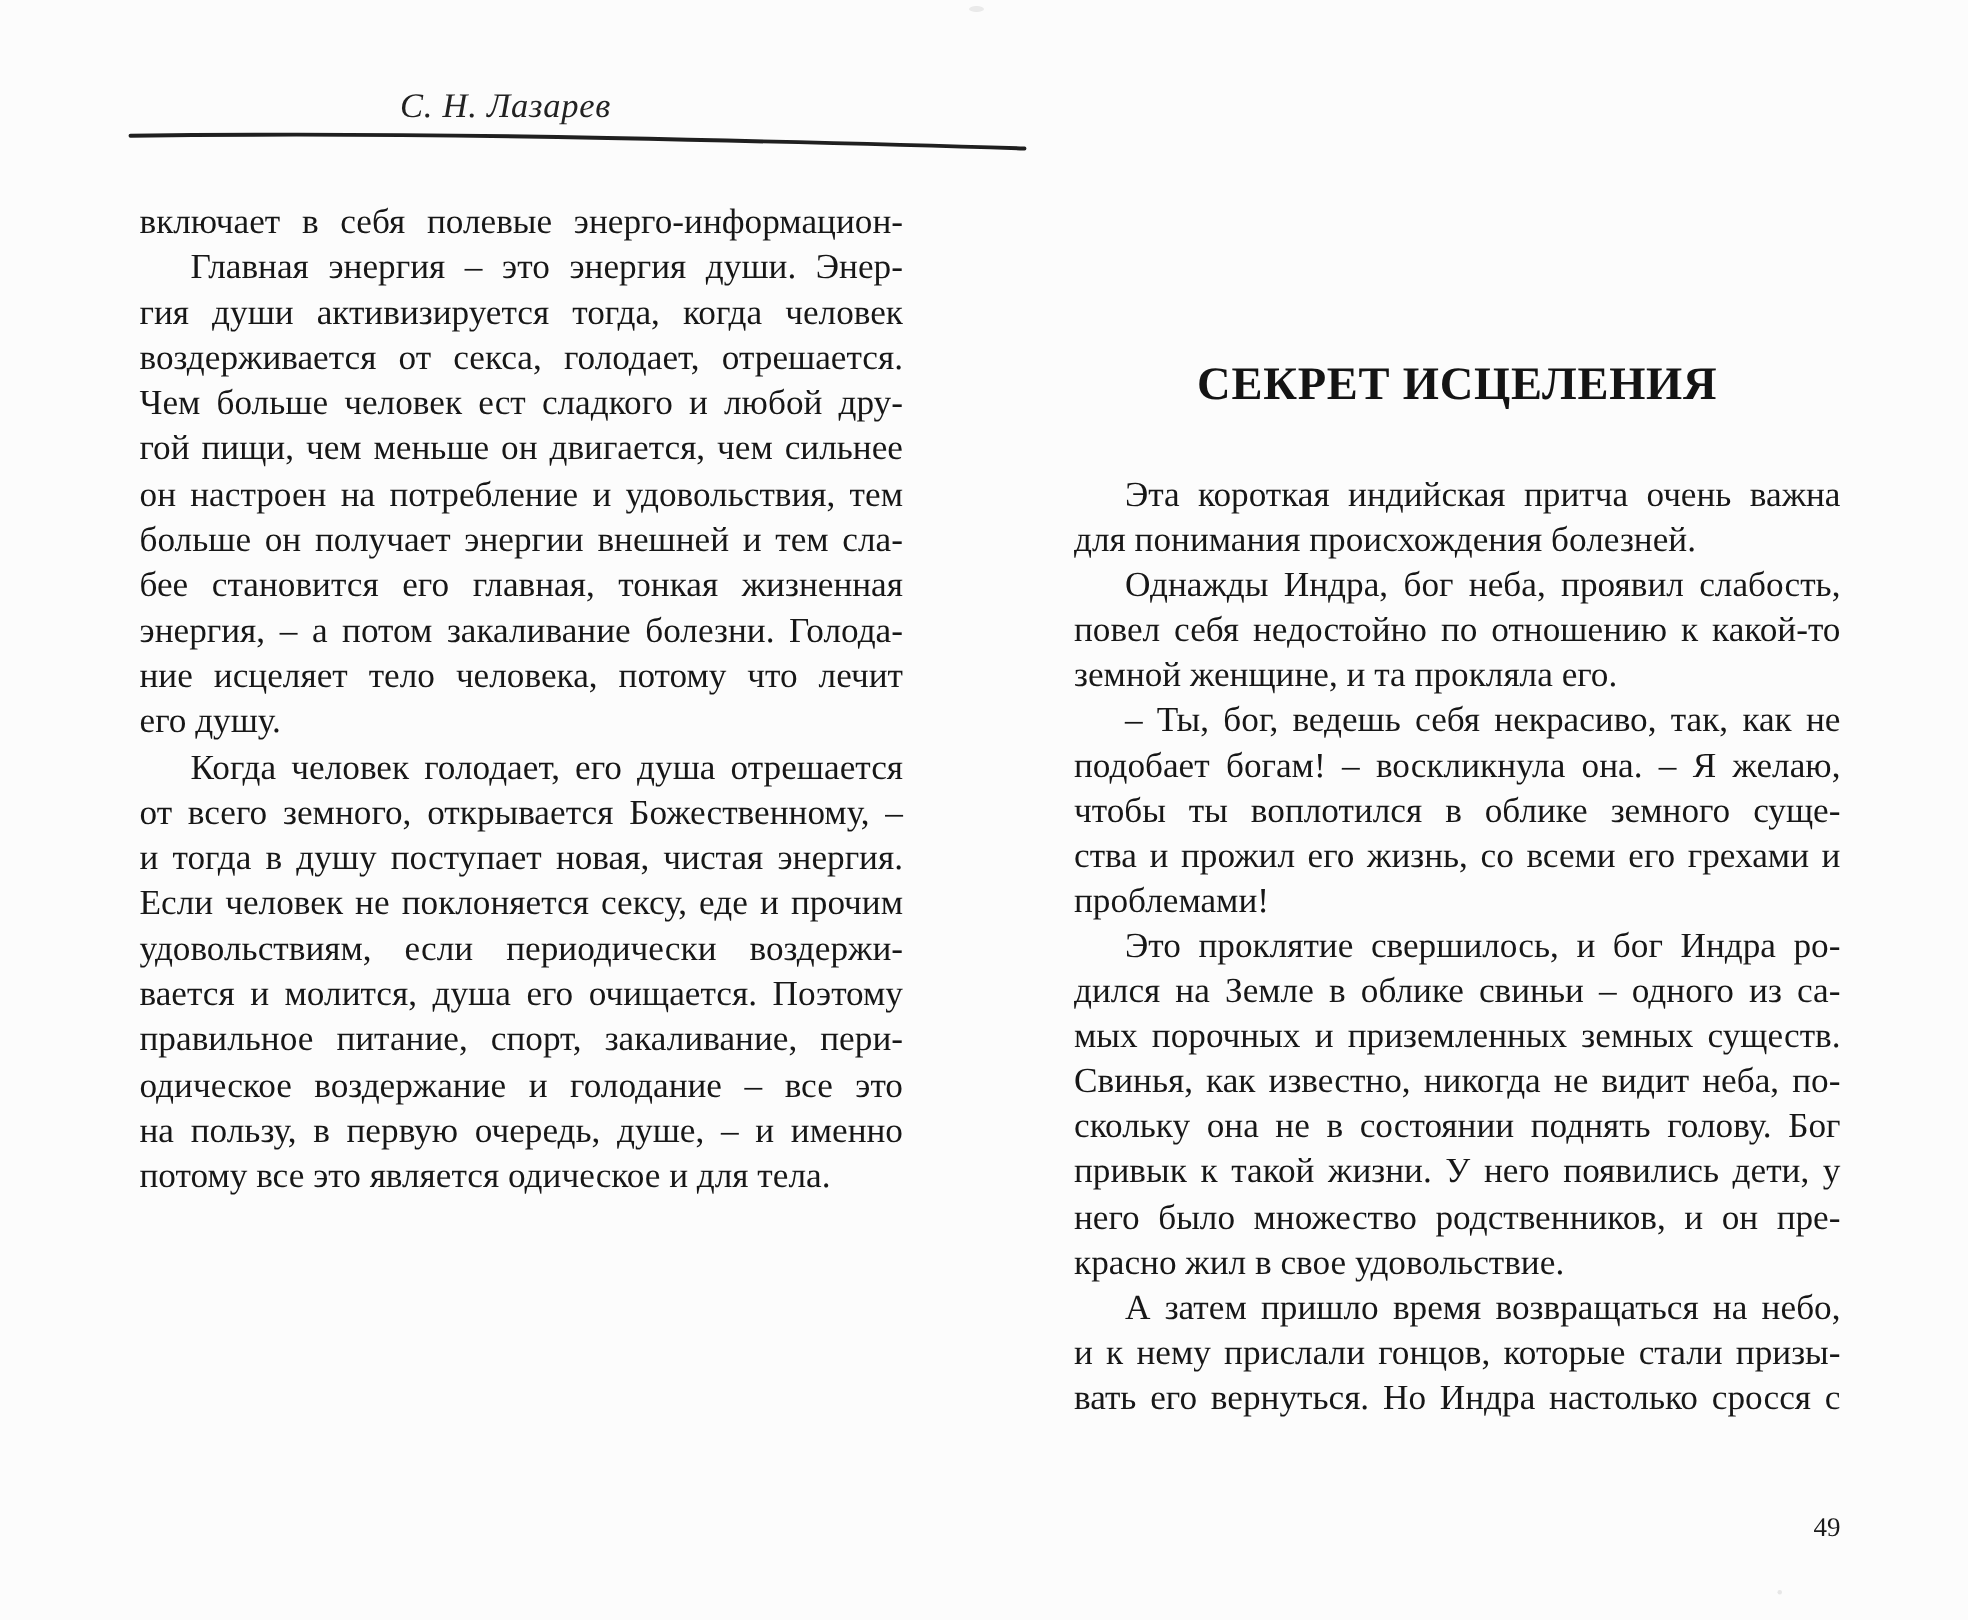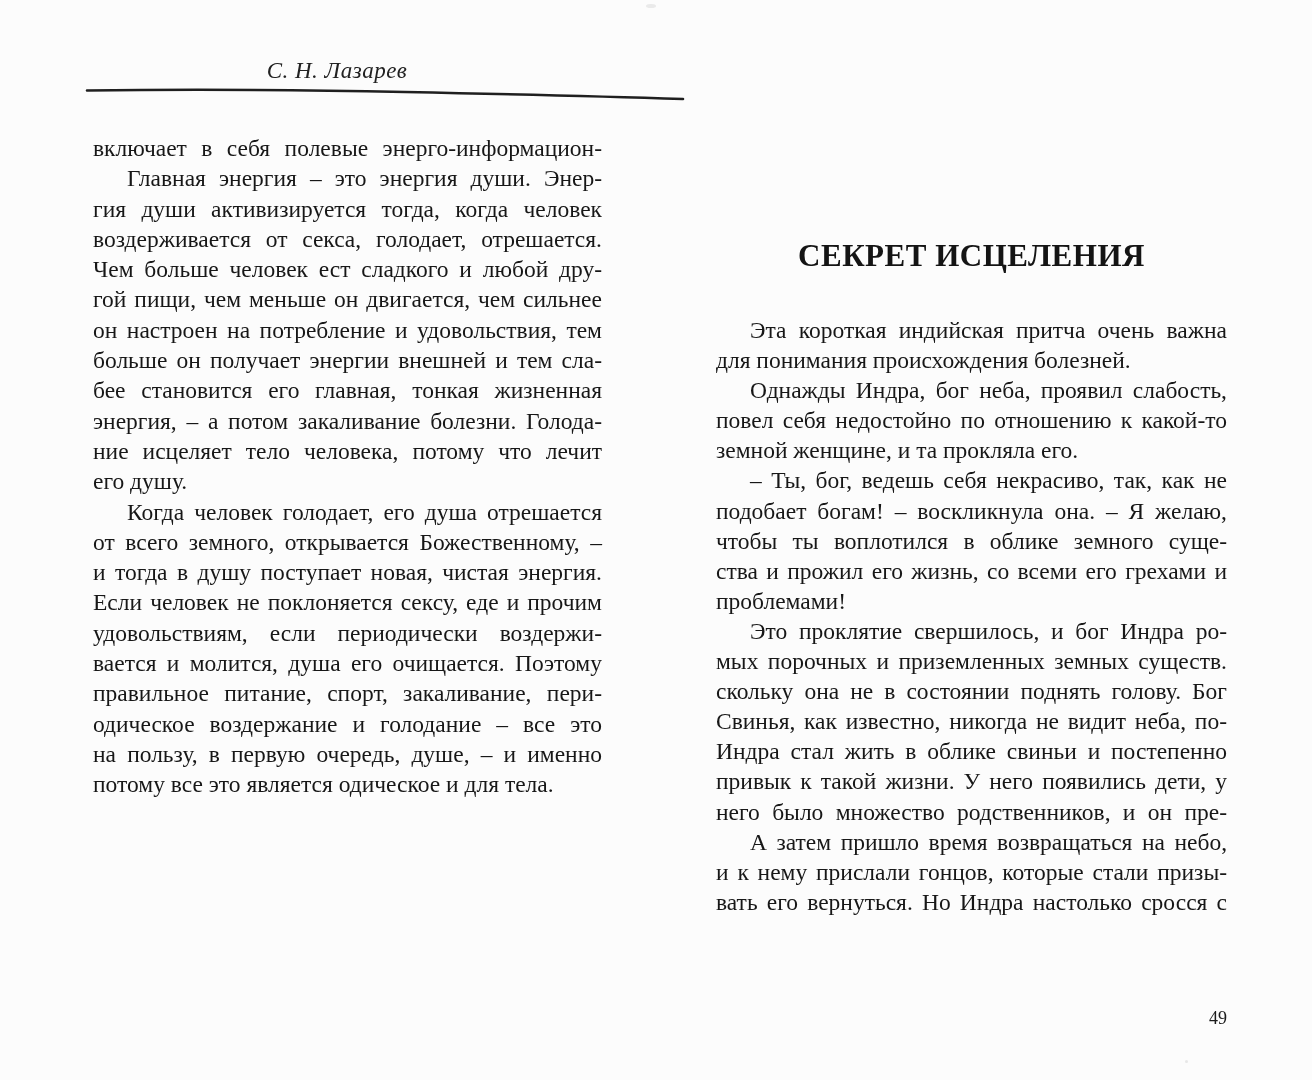--- a/index.html
+++ b/index.html
@@ -149,26 +149,27 @@
         <div class="line last">для понимания происхождения болезней.</div>
         <div class="line indent">Однажды Индра, бог неба, проявил слабость,</div>
         <div class="line">повел себя недостойно по отношению к какой-то</div>
         <div class="line last">земной женщине, и та прокляла его.</div>
         <div class="line indent">– Ты, бог, ведешь себя некрасиво, так, как не</div>
         <div class="line">подобает богам! – воскликнула она. – Я желаю,</div>
         <div class="line">чтобы ты воплотился в облике земного суще-</div>
         <div class="line">ства и прожил его жизнь, со всеми его грехами и</div>
         <div class="line last">проблемами!</div>
         <div class="line indent">Это проклятие свершилось, и бог Индра ро-</div>
+        <div class="line">дился на Земле в облике свиньи – одного из са-</div>
         <div class="line">мых порочных и приземленных земных существ.</div>
+        <div class="line">Свинья, как известно, никогда не видит неба, по-</div>
         <div class="line">скольку она не в состоянии поднять голову. Бог</div>
-        <div class="line">Свинья, как известно, никогда не видит неба, по-</div>
-        <div class="line">Индра стал жить в облике свиньи и постепенно</div>
         <div class="line">привык к такой жизни. У него появились дети, у</div>
         <div class="line">него было множество родственников, и он пре-</div>
+        <div class="line last">красно жил в свое удовольствие.</div>
         <div class="line indent">А затем пришло время возвращаться на небо,</div>
         <div class="line">и к нему прислали гонцов, которые стали призы-</div>
         <div class="line">вать его вернуться. Но Индра настолько сросся с</div>
       </div>
     <div class="page-number">49</div>
   </div>
 
   <div class="speck" style="left:646px; top:4px; width:10px; height:4px; opacity:.5;"></div>
   <div class="speck" style="left:1185px; top:1060px; width:3px; height:3px; opacity:.6;"></div>
 

